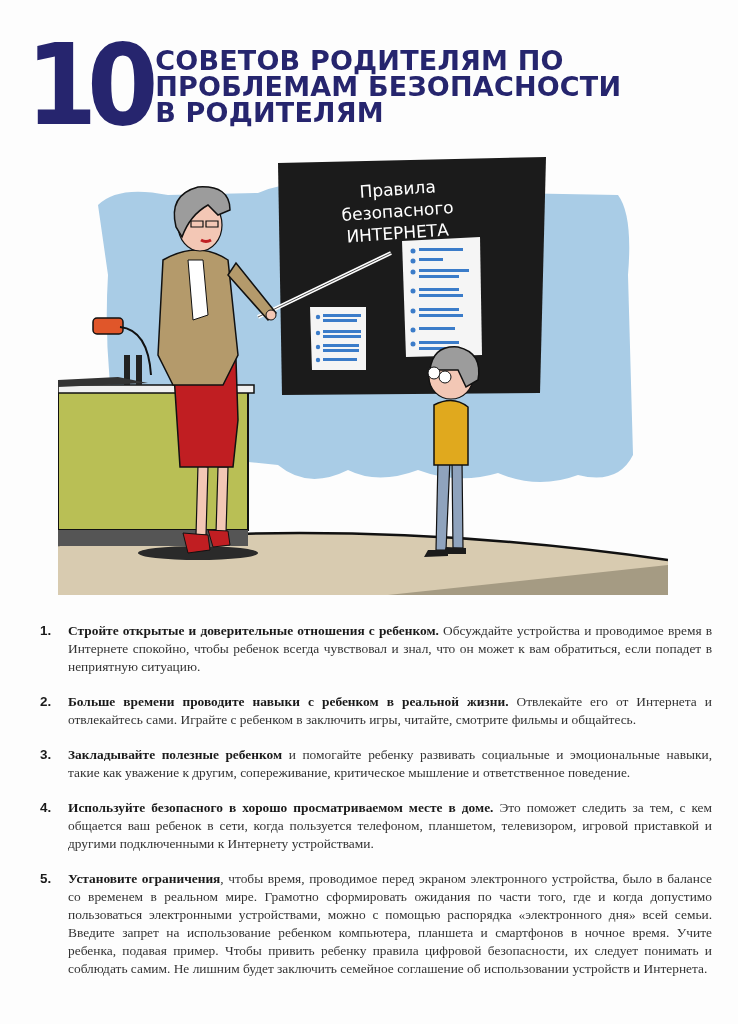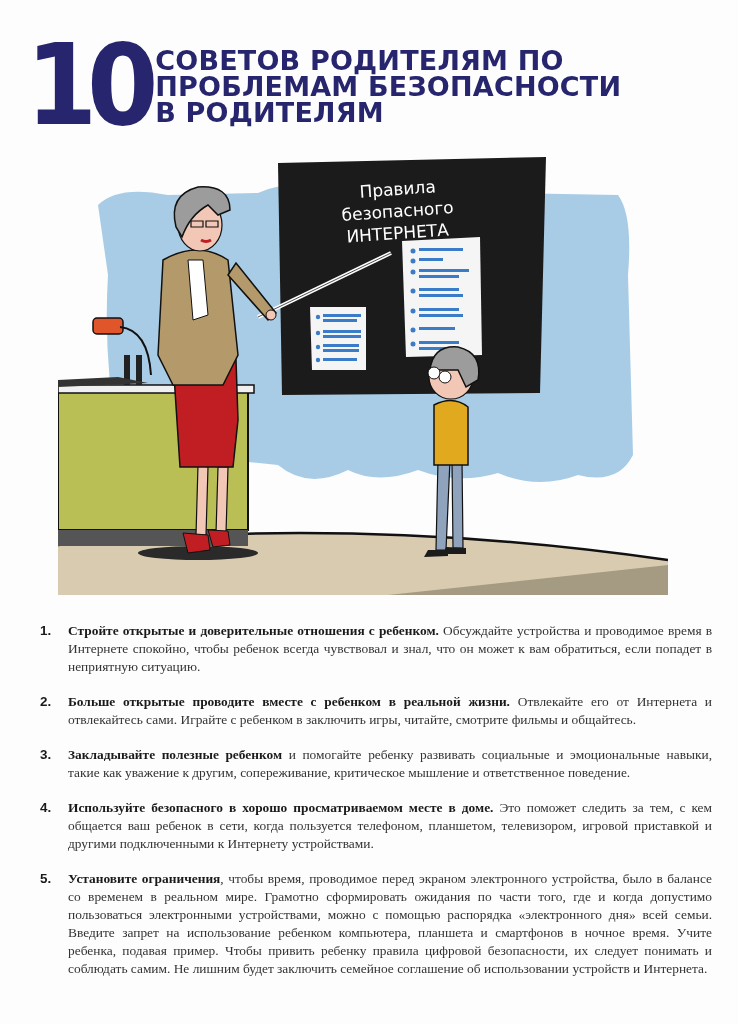--- a/index.html
+++ b/index.html
@@ -131,21 +131,21 @@
   </g>
 </svg>
 
 <ol class="list">
   <li class="item">
     <span class="num">1.</span>
     <span class="text"><b>Стройте открытые и доверительные отношения с ребенком.</b><span> Обсуждайте устройства и проводимое время в Интернете спокойно, чтобы ребенок всегда чувствовал и знал, что он может к вам обратиться, если попадет в неприятную ситуацию.</span></span>
   </li>
   <li class="item">
     <span class="num">2.</span>
-    <span class="text"><b>Больше открытые проводите вместе с ребенком в реальной жизни.</b><span> Отвлекайте его от Интернета и отвлекайтесь сами. Играйте с ребенком в заключить игры, читайте, смотрите фильмы и общайтесь.</span></span>
+    <span class="text"><b>Больше времени проводите навыки с ребенком в реальной жизни.</b><span> Отвлекайте его от Интернета и отвлекайтесь сами. Играйте с ребенком в заключить игры, читайте, смотрите фильмы и общайтесь.</span></span>
   </li>
   <li class="item">
     <span class="num">3.</span>
     <span class="text"><b>Закладывайте полезные ребенком</b><span> и помогайте ребенку развивать социальные и эмоциональные навыки, такие как уважение к другим, сопереживание, критическое мышление и ответственное поведение.</span></span>
   </li>
   <li class="item">
     <span class="num">4.</span>
     <span class="text"><b>Используйте безопасного в хорошо просматриваемом месте в доме.</b><span> Это поможет следить за тем, с кем общается ваш ребенок в сети, когда пользуется телефоном, планшетом, телевизором, игровой приставкой и другими подключенными к Интернету устройствами.</span></span>
   </li>
   <li class="item">

